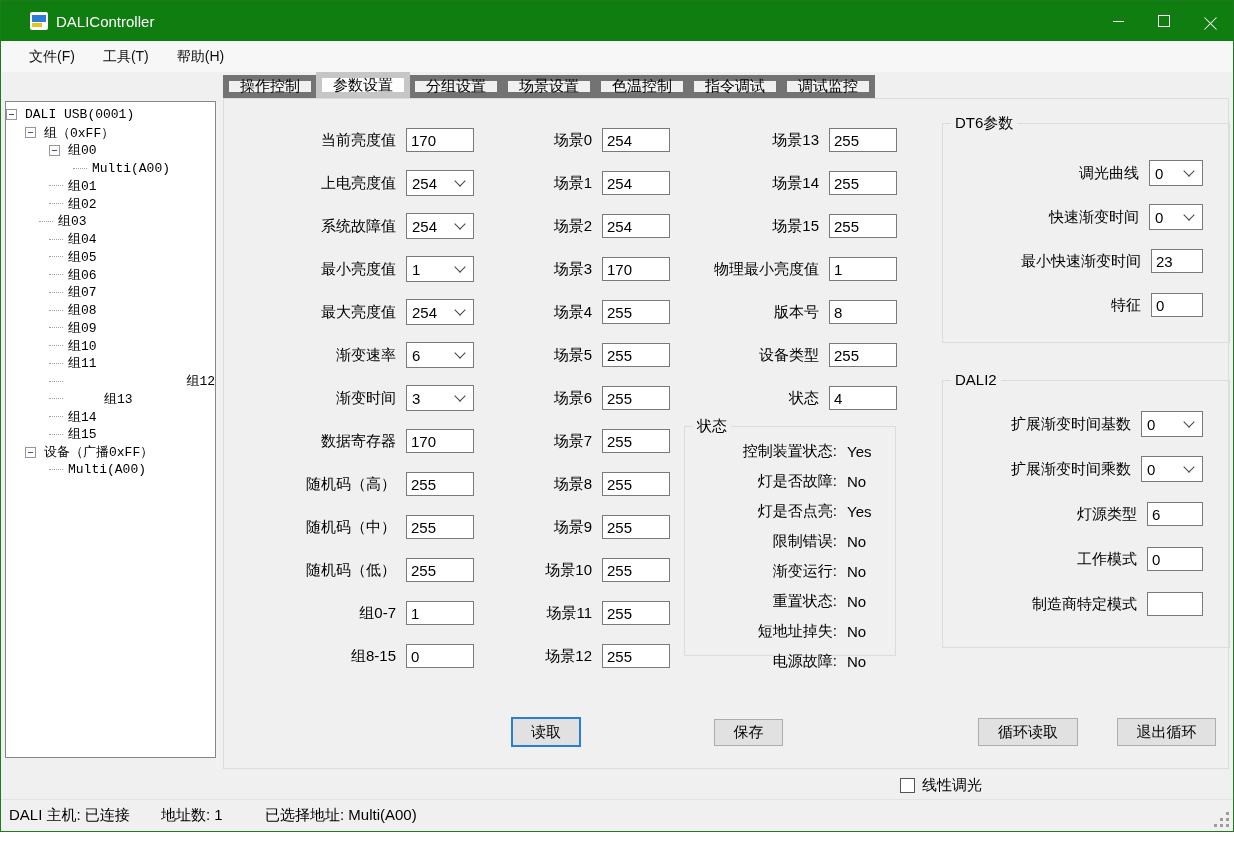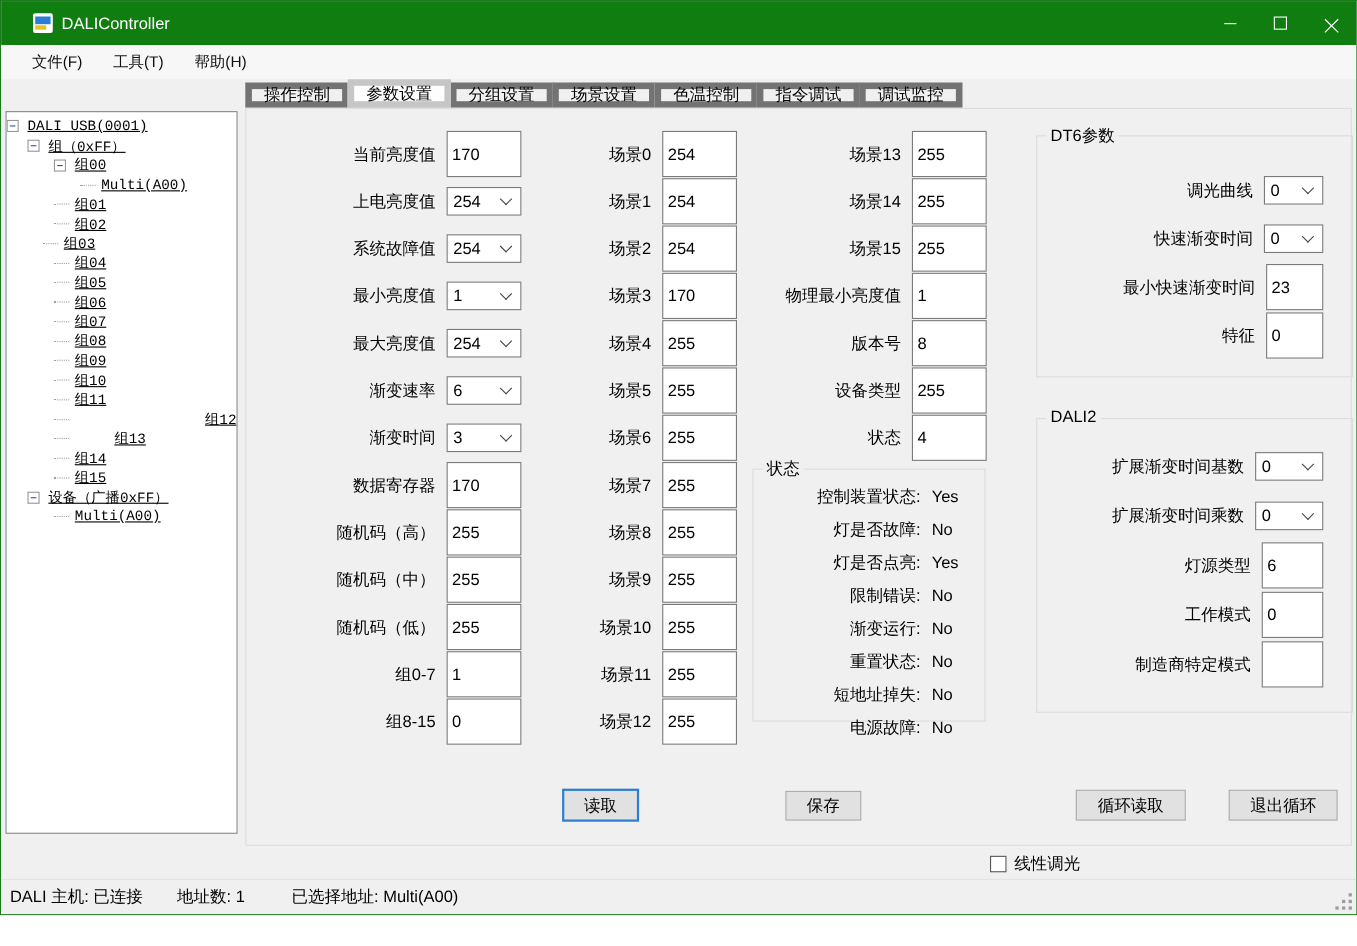--- a/index.html
+++ b/index.html
@@ -26,21 +26,21 @@
   .menubar{height:31px;background:#f7f7f7;display:flex;align-items:center;font-size:14px;color:#101010;padding-left:14px;}
   .menu-item{padding:0 14px;height:100%;display:flex;align-items:center;}
 
   
   .main{position:absolute;left:0;right:0;top:71px;bottom:31px;background:#f0f0f0;}
 
   
   .tree-panel{position:absolute;left:4px;top:29px;width:211px;height:657px;background:#fff;
               border:1px solid #828790;overflow:hidden;box-sizing:border-box;
               font-family:"Liberation Mono","DejaVu Sans Mono",monospace;font-size:13px;color:#000;padding-top:4px;}
-  .tree-row{height:17.75px;display:flex;align-items:center;white-space:nowrap;text-decoration:underline;}
+  .tree-row{height:17.75px;display:flex;align-items:center;white-space:nowrap;}
   .expander{width:11px;height:11px;box-sizing:border-box;border:1px solid #969696;background:#fff;
             display:inline-flex;align-items:center;justify-content:center;margin-right:8px;flex:none;}
   .expander .minus{width:5px;height:1px;background:#33519e;}
   .connector{width:14px;border-top:1px dotted #a0a0a0;margin-right:5px;flex:none;}
 
   
   .tabs{position:absolute;left:222px;top:0;height:26px;display:flex;align-items:flex-end;font-size:15px;color:#000;}
   .tab{display:flex;align-items:center;height:23px;padding:0 11px;background:#f0f0f0;
        border:6px solid #737373;box-sizing:border-box;margin-right:-1px;}
   .tab.active{height:26px;background:#fdfdfd;border-color:#c6c6c6;position:relative;z-index:2;}
@@ -48,21 +48,21 @@
   .tab-page{position:absolute;left:222px;top:26px;width:1006px;height:671px;box-sizing:border-box;
             background:#f0f0f0;border:1px solid #dcdcdc;}
 
   
   .fieldcol{position:absolute;display:flex;flex-direction:column;gap:17px;}
   #col1{left:18px;top:28px;width:232px;}
   #col2{left:292px;top:28px;width:154px;}
   #col3{left:455px;top:28px;width:218px;}
   .frow{display:flex;height:26px;align-items:center;flex:none;justify-content:center;}
   .flabel{flex:1;text-align:right;font-size:15px;padding-right:10px;color:#000;white-space:nowrap;}
-  .tb{width:68px;height:42px;box-sizing:border-box;border:1px solid #7a7a7a;background:#fff;
+  .tb{width:68px;height:24px;box-sizing:border-box;border:1px solid #7a7a7a;background:#fff;
       font-size:15px;padding:1px 4px;font-family:inherit;color:#000;flex:none;}
   .combo{width:68px;height:26px;box-sizing:border-box;border:1px solid #7a7a7a;background:#fff;
          display:flex;align-items:center;flex:none;font-size:15px;}
   .combo .cval{flex:1;padding-left:5px;}
   .chev{width:7px;height:7px;border-right:1.5px solid #444;border-bottom:1.5px solid #444;
         transform:rotate(45deg);margin:-4px 9px 0 0;flex:none;}
 
   
   .groupbox{position:absolute;border:1px solid #dcdcdc;box-sizing:border-box;}
   .group-title{position:absolute;top:-10px;left:8px;background:#f0f0f0;padding:0 4px;font-size:15px;color:#000;white-space:nowrap;}

